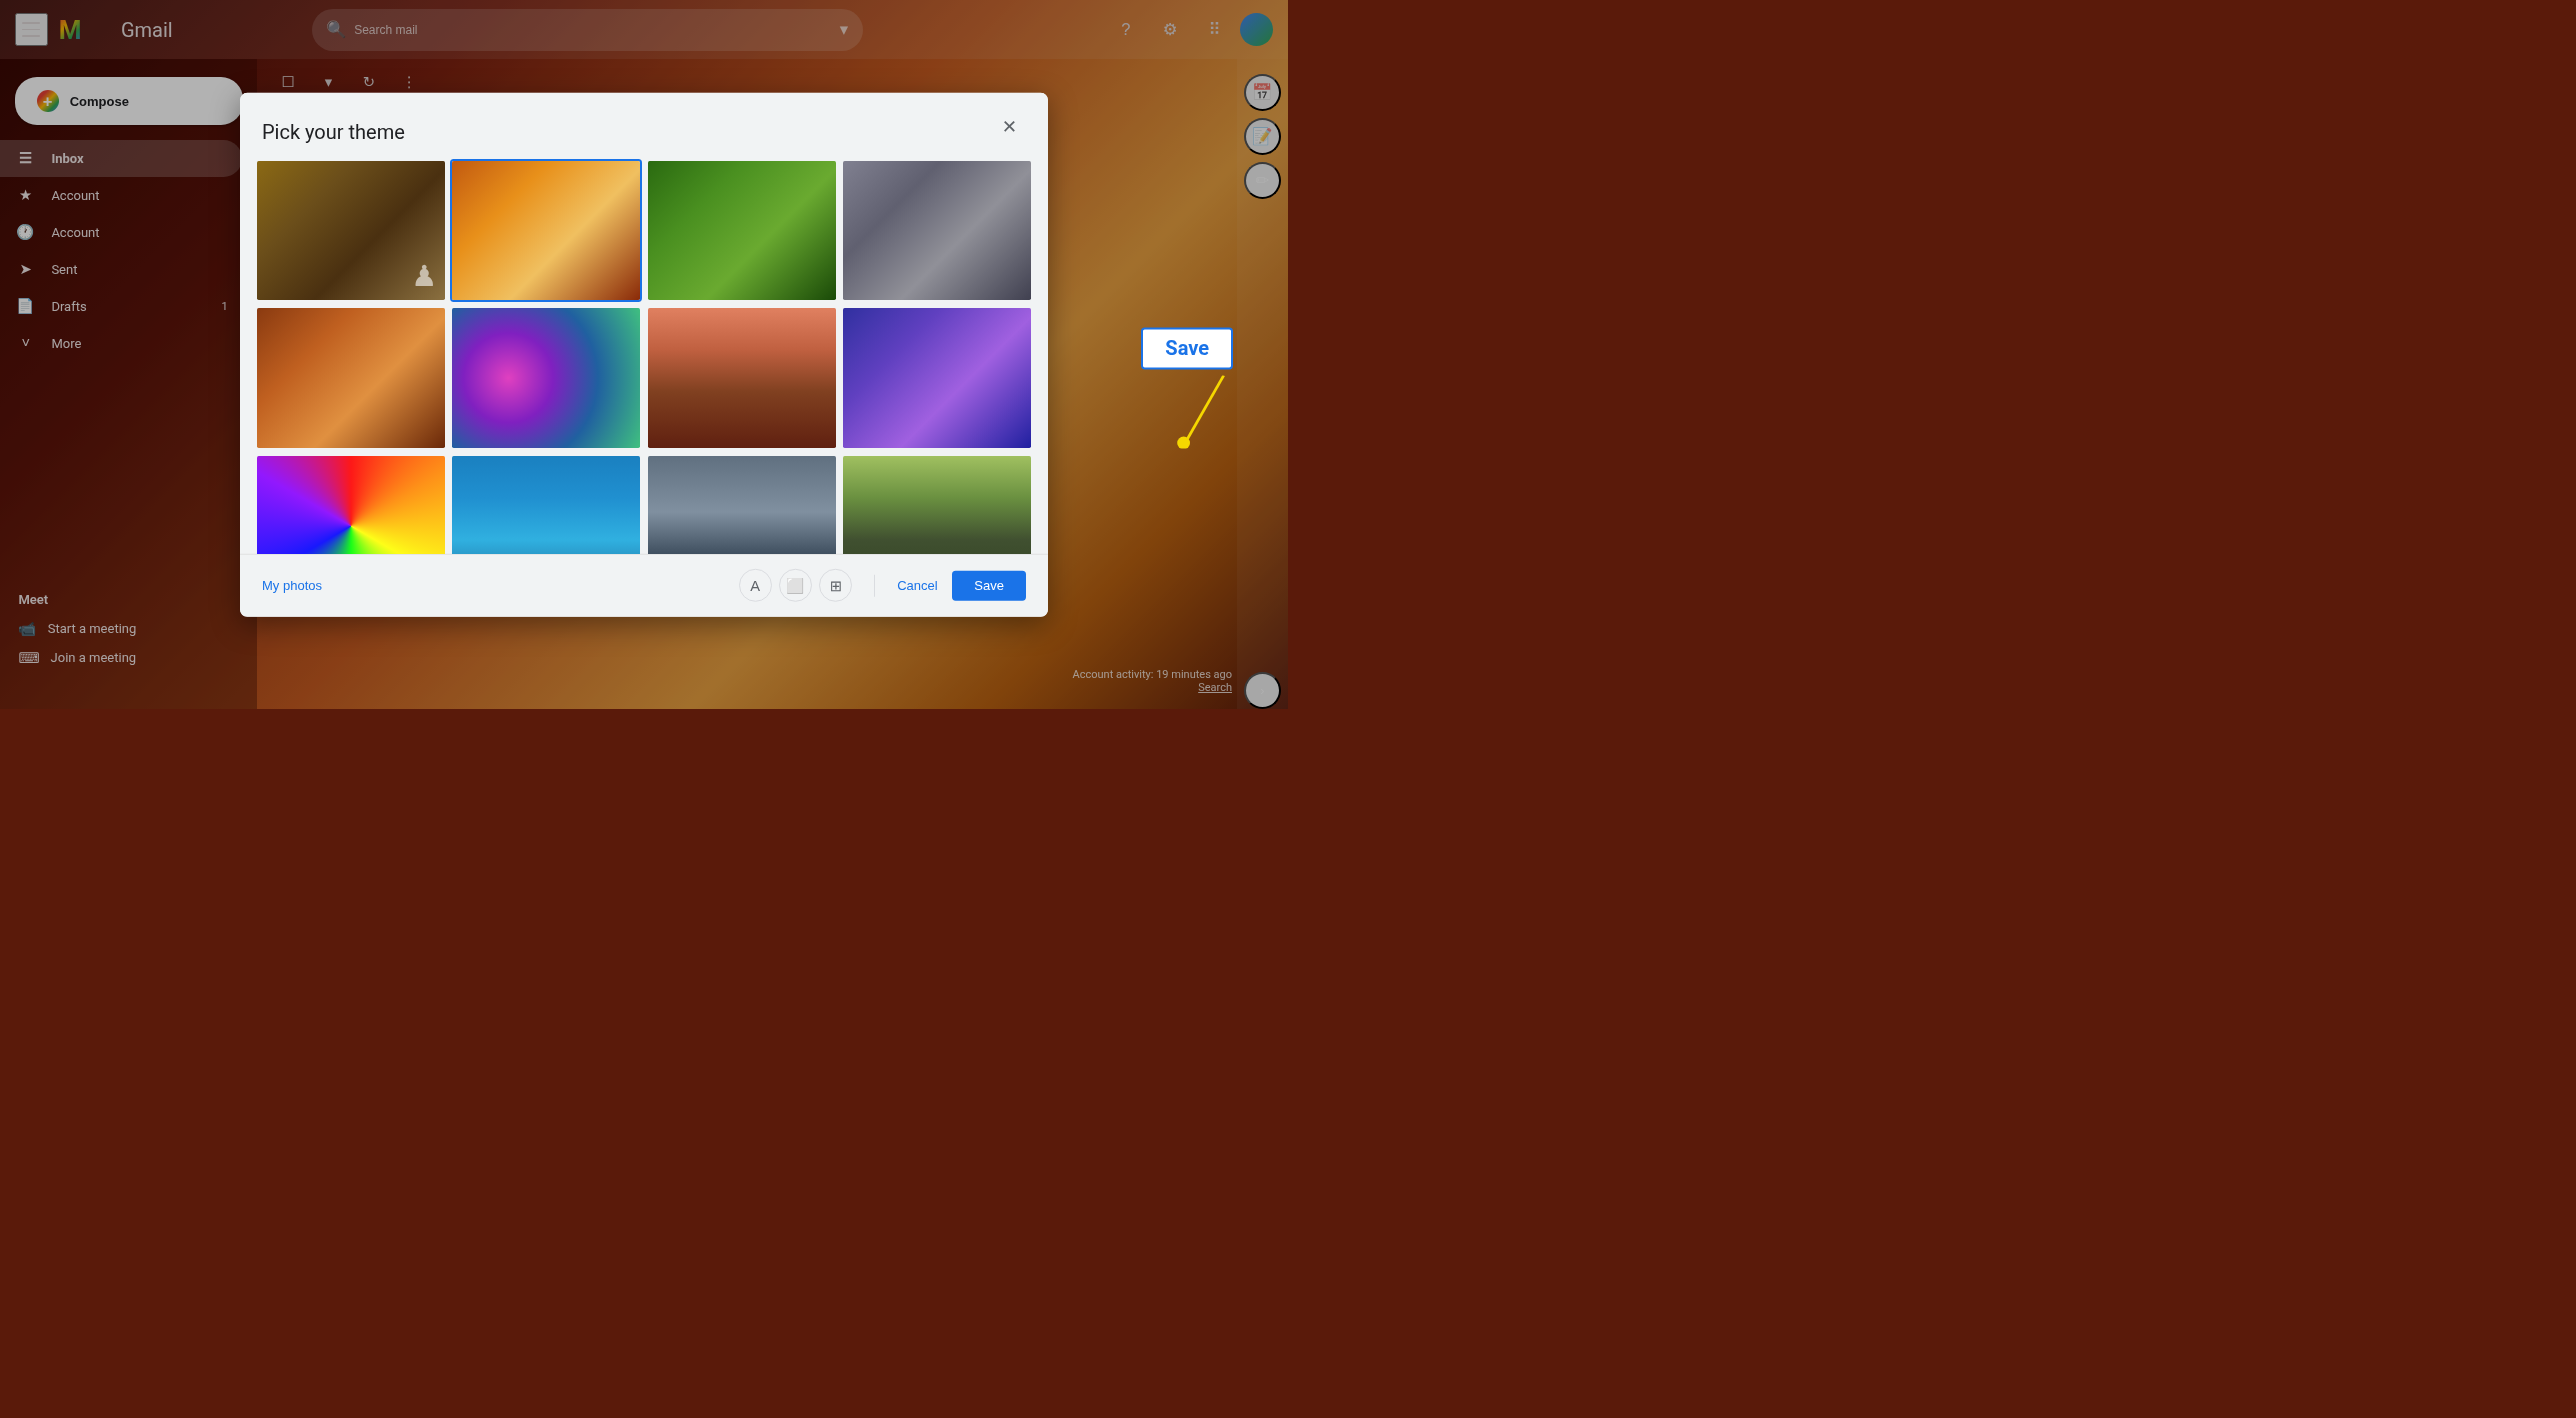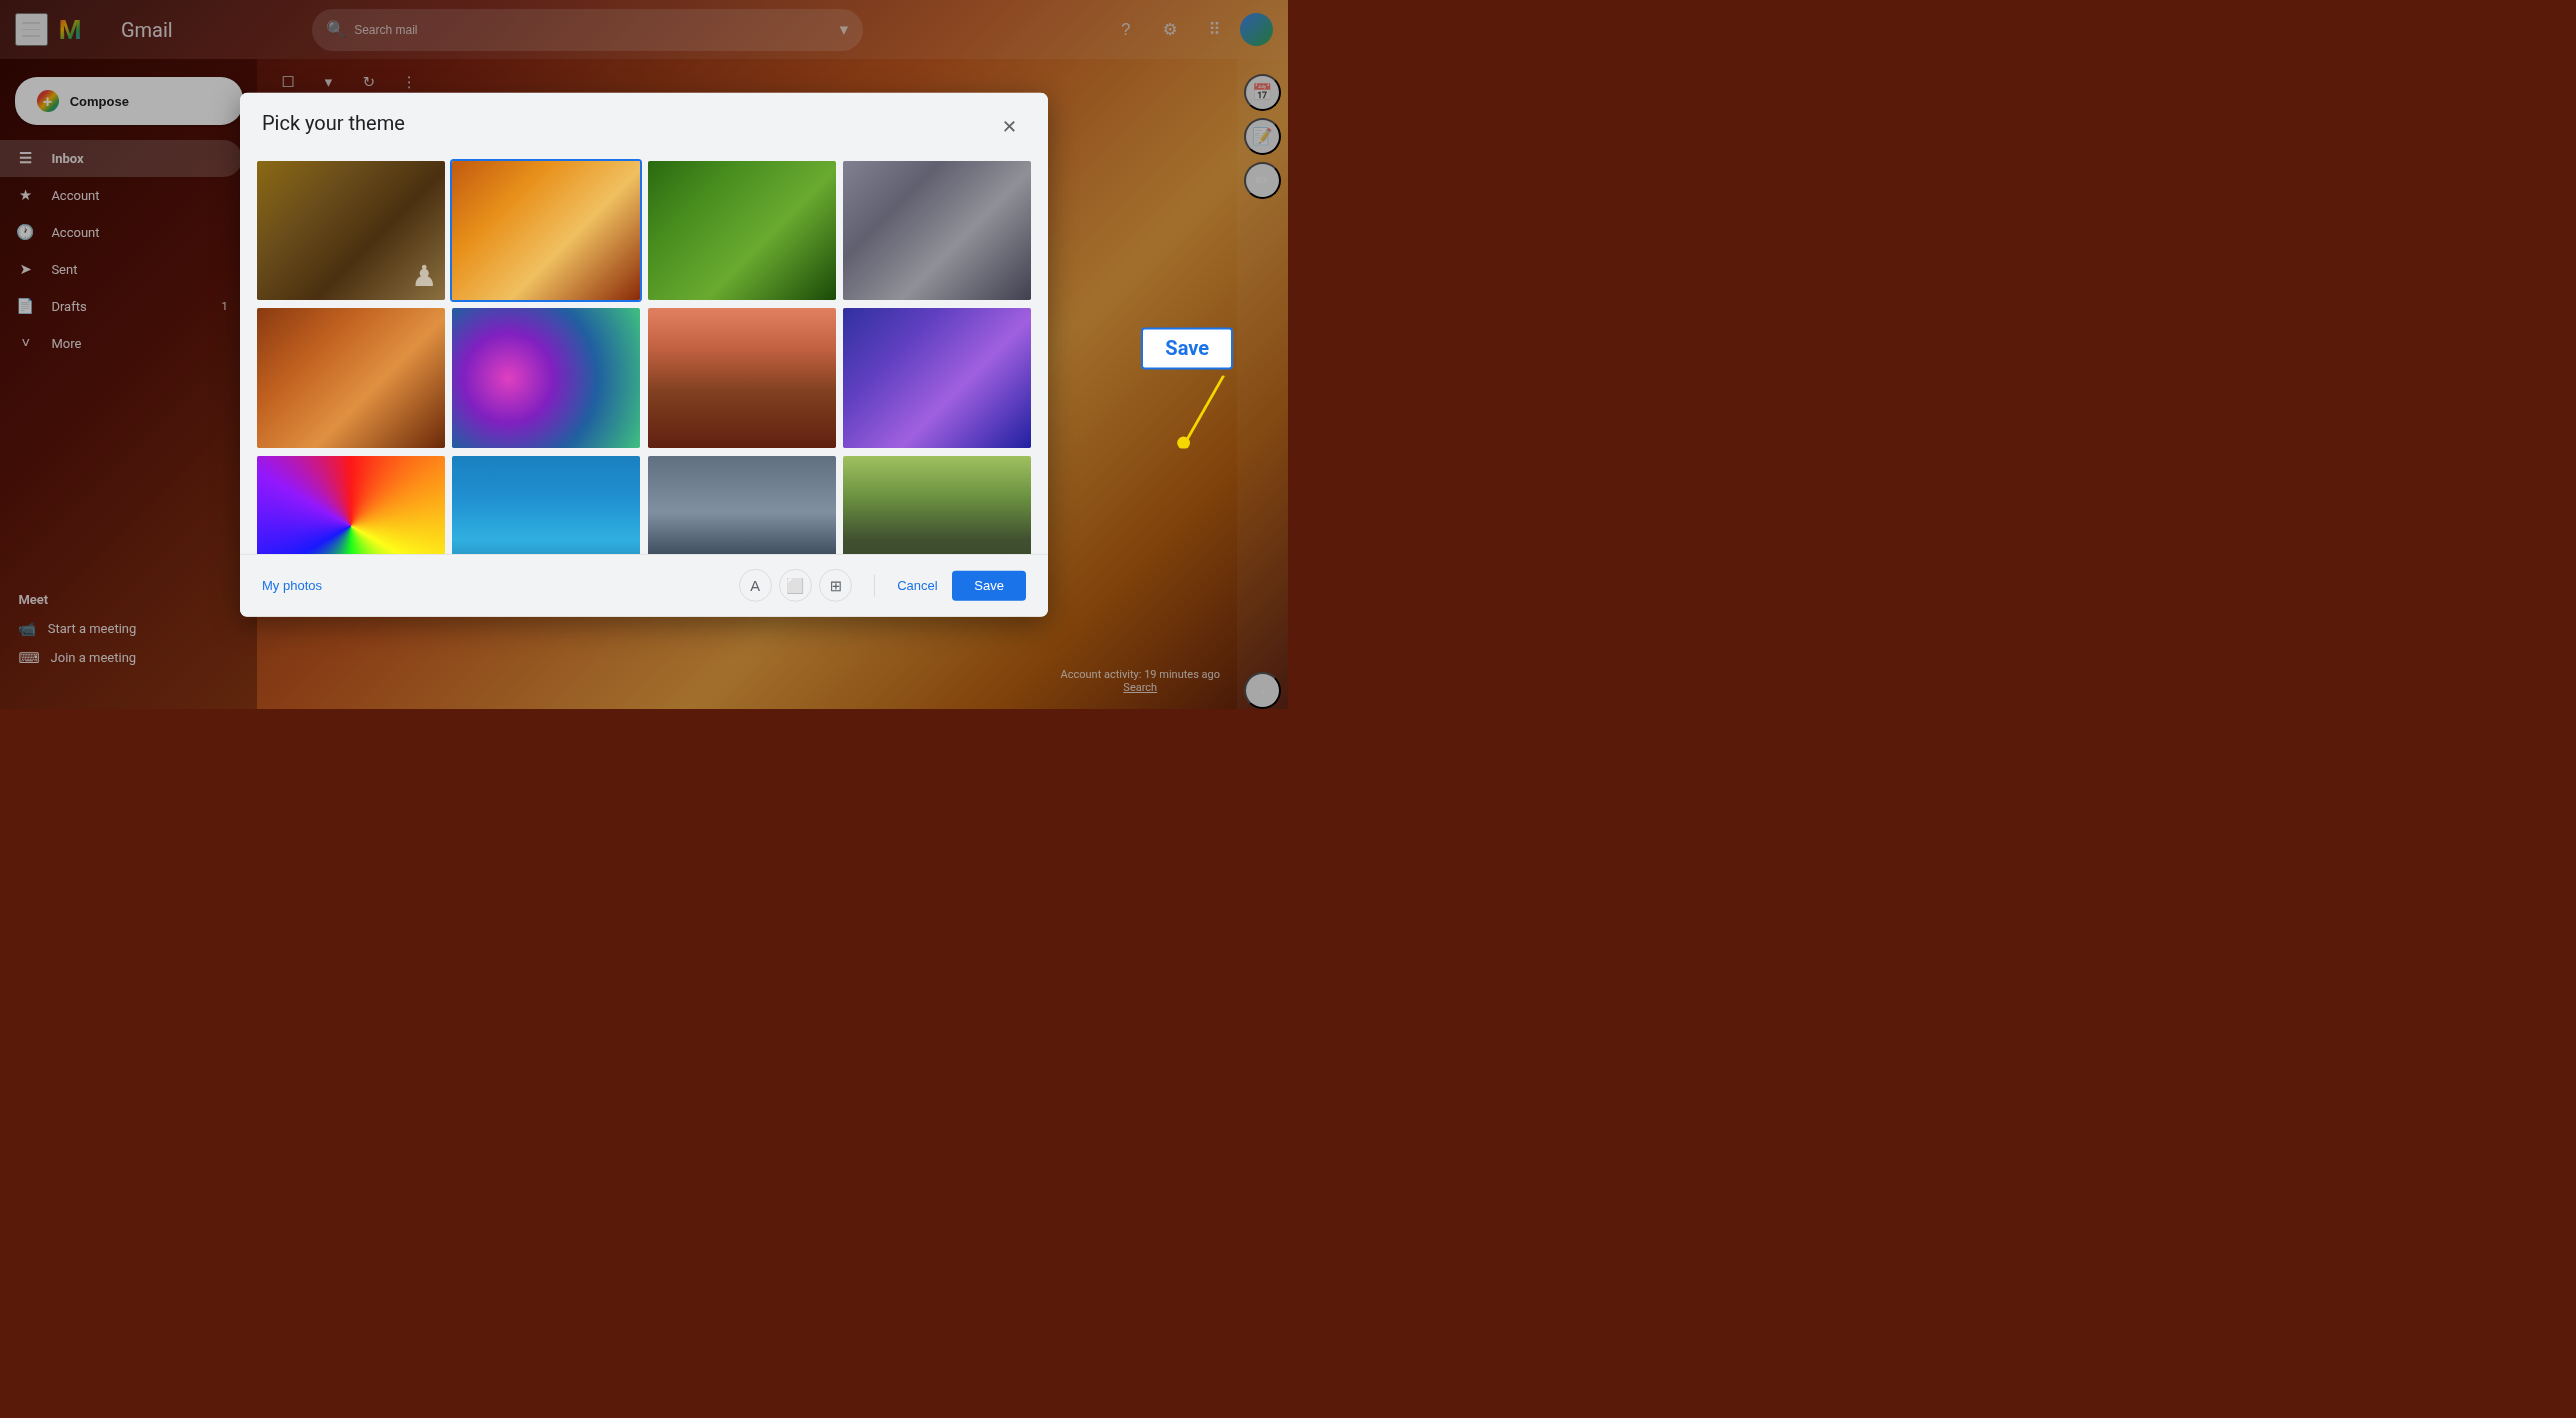--- a/index.html
+++ b/index.html
@@ -205,21 +205,21 @@
       transform: translate(-50%, -50%);
       width: 808px;
       background: #f1f3f4;
       border-radius: 7.3px;
       box-shadow: 0 7.3px 29px rgba(0,0,0,0.4);
       z-index: 30;
       overflow: hidden;
     }
 
     .dialog-header {
-      display: flex; align-items: flex-start;
+      display: flex; align-items: flex-end;
       padding: 18.4px 22px 14.7px;
       background: #f1f3f4;
     }
     .dialog-title {
       font-size: 20px; font-weight: 400; color: #202124;
       flex: 1;
     }
     .dialog-close {
       width: 33px; height: 33px; border-radius: 50%;
       background: transparent; border: none; cursor: pointer;
@@ -375,22 +375,22 @@
       border-radius: 3.7px;
       padding: 7.3px 22px;
       font-size: 20px; font-weight: 700;
       color: #1a73e8;
       white-space: nowrap;
     }
 
     
     .account-activity {
       position: absolute;
-      bottom: 14.7px; right: 68px;
-      text-align: center;
+      bottom: 14.7px; right: 56px;
+      text-align: right;
       color: rgba(255,255,255,0.8);
       font-size: 11px;
       z-index: 8;
     }
     .account-activity a {
       color: rgba(255,255,255,0.8); text-decoration: underline; cursor: pointer;
     }
   </style>
 </head>
 <body>

